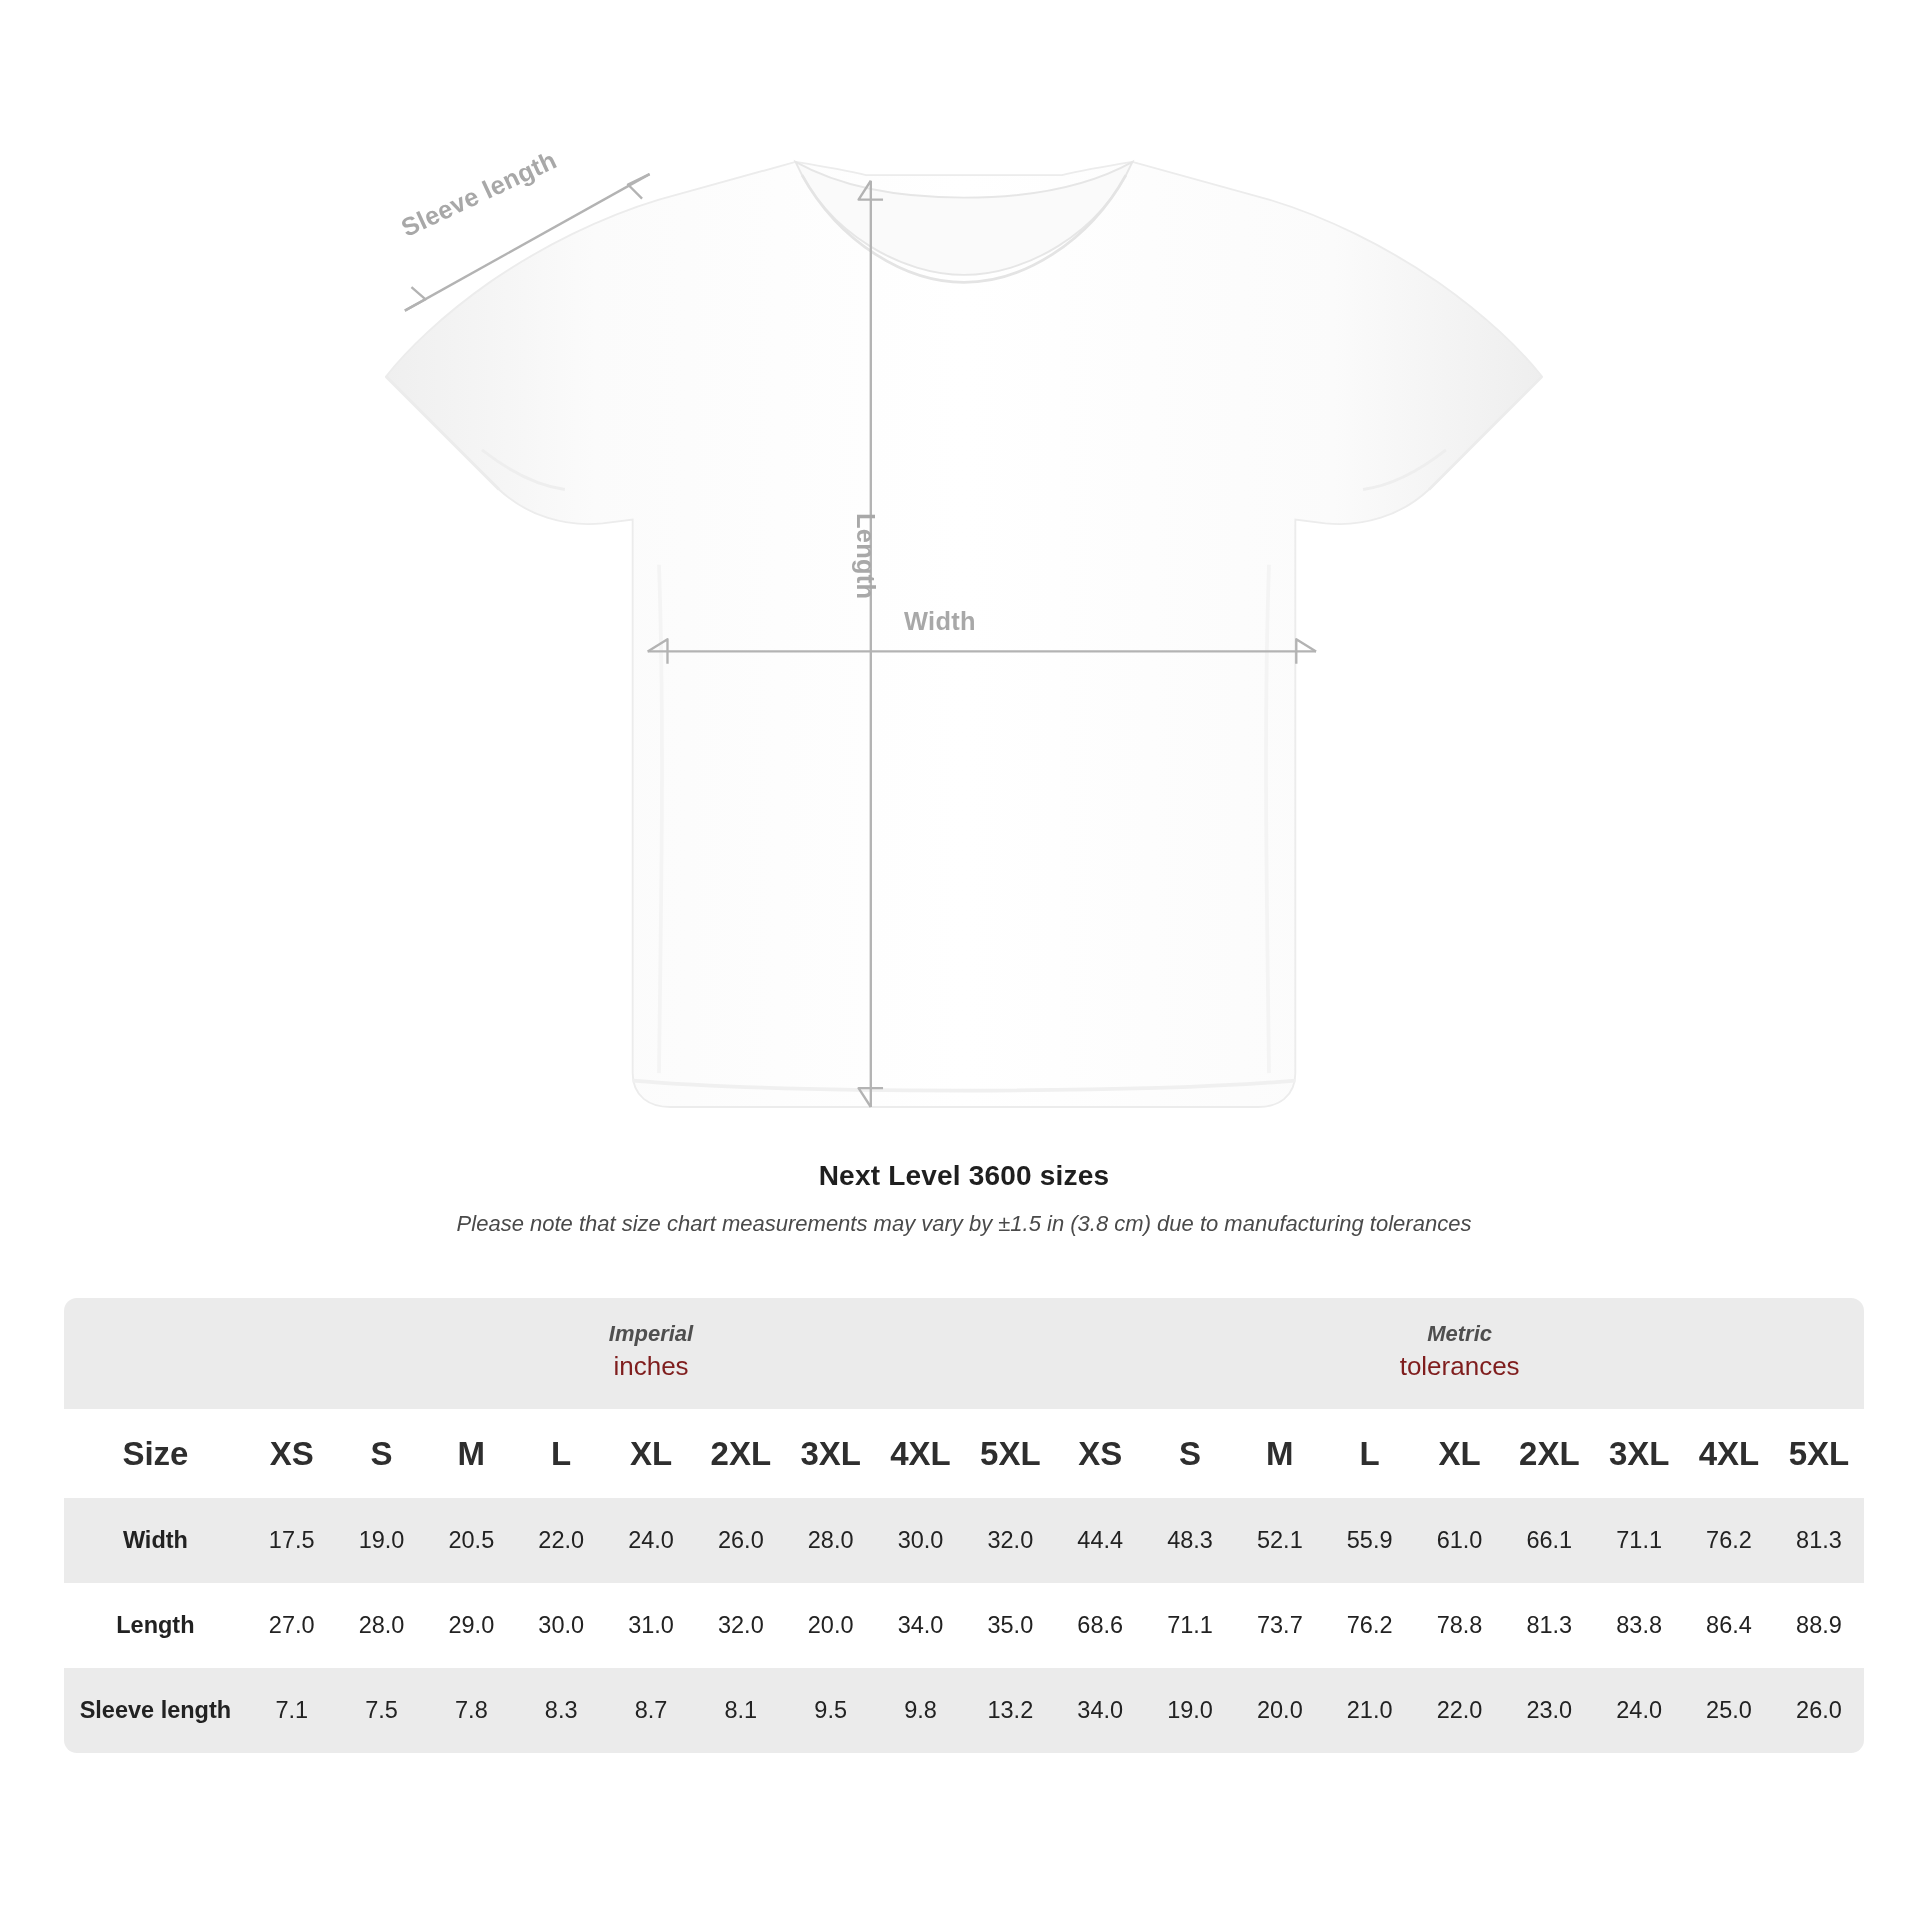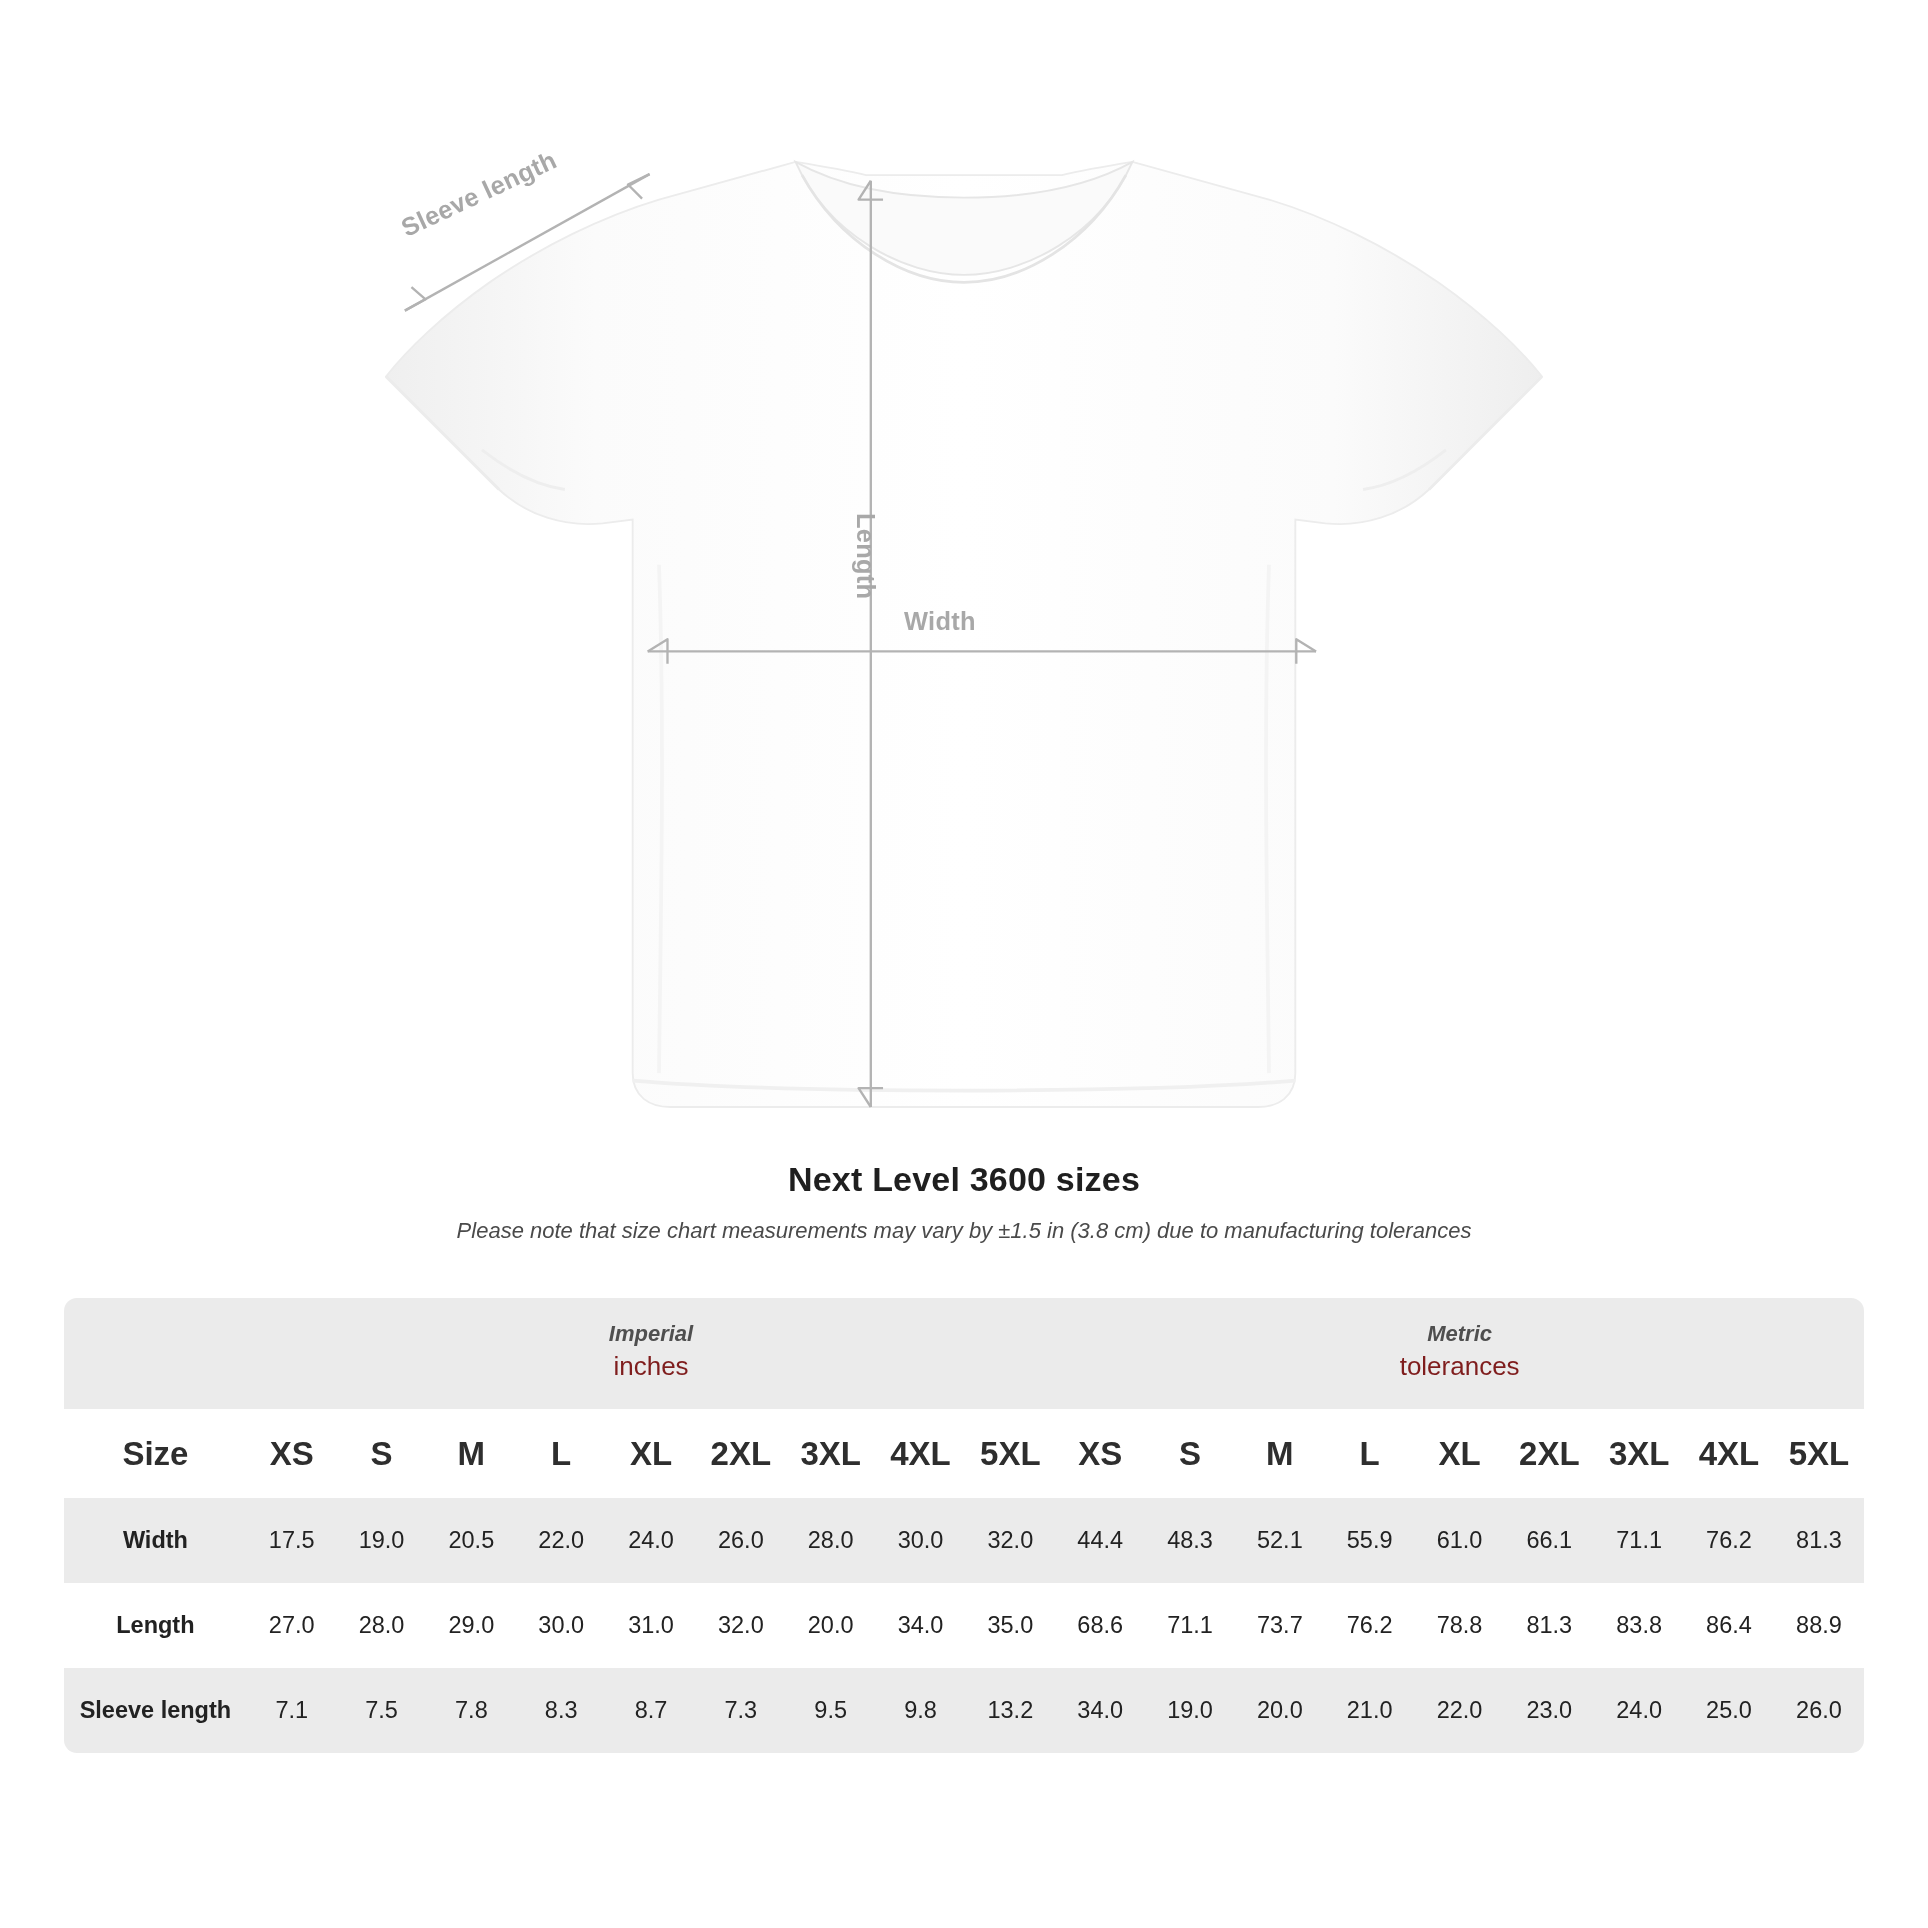--- a/index.html
+++ b/index.html
@@ -59,21 +59,21 @@
 
   
   .title-block {
     position: absolute;
     left: 0;
     top: 1160px;
     width: 1928px;
     text-align: center;
   }
   .chart-title {
-    font-size: 34px;
+    font-size: 28px;
     font-weight: bold;
     color: #1f1f1f;
     margin: 0;
     letter-spacing: 0.2px;
   }
   .chart-note {
     margin-top: 19px;
     font-size: 22px;
     font-style: italic;
     color: #4a4a4a;
@@ -343,21 +343,21 @@
           <td>88.9</td>
         </tr>
 
         <tr class="data-row alt last-row">
           <td class="rowhead">Sleeve length</td>
           <td>7.1</td>
           <td>7.5</td>
           <td>7.8</td>
           <td>8.3</td>
           <td>8.7</td>
-          <td>7.3</td>
+          <td>8.1</td>
           <td>9.5</td>
           <td>9.8</td>
           <td>13.2</td>
           <td>34.0</td>
           <td>19.0</td>
           <td>20.0</td>
           <td>21.0</td>
           <td>22.0</td>
           <td>23.0</td>
           <td>24.0</td>

